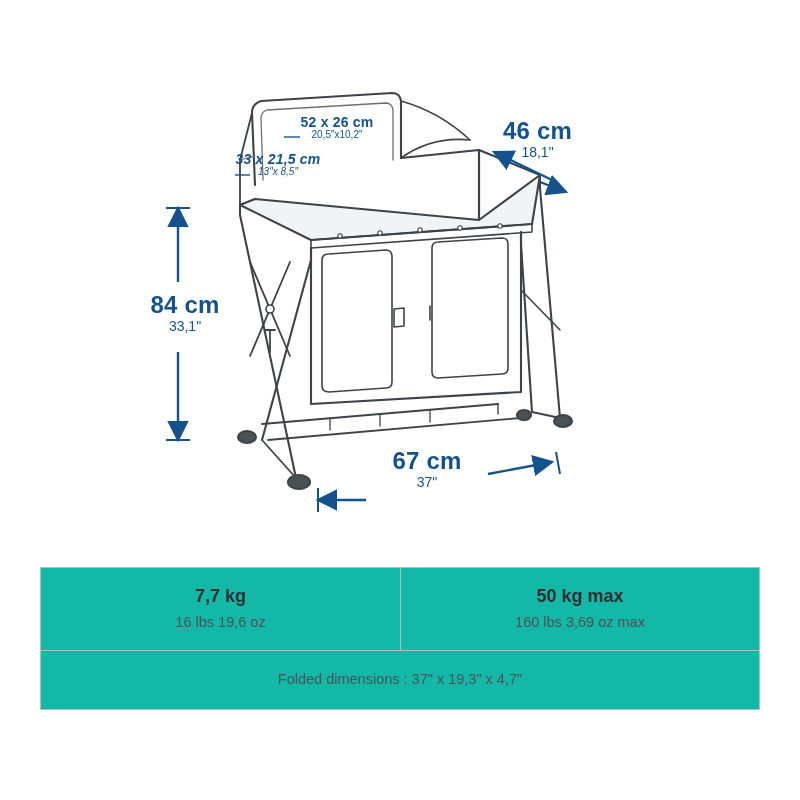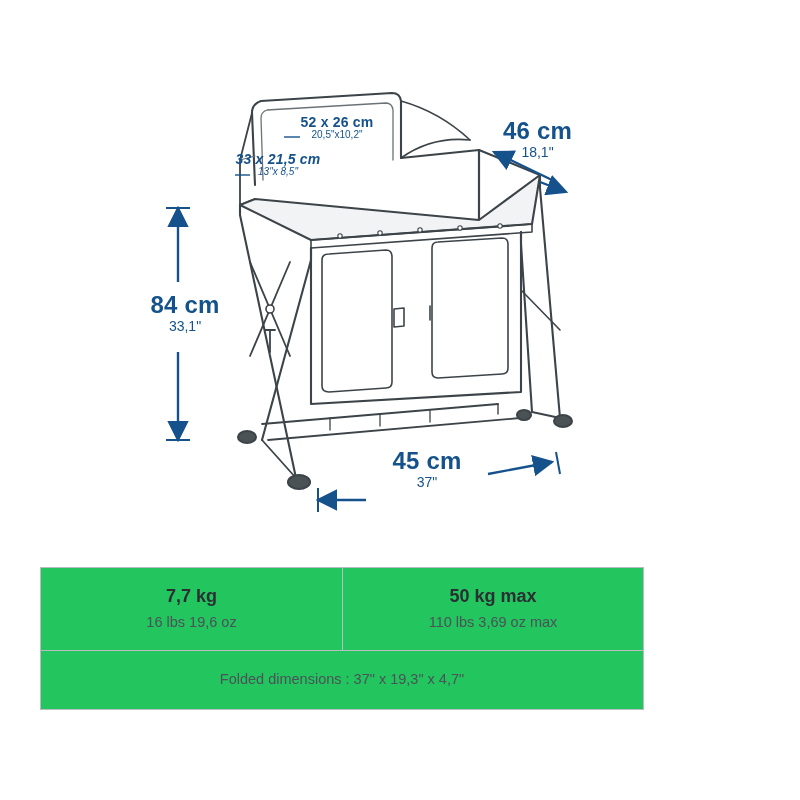--- a/index.html
+++ b/index.html
@@ -68,24 +68,24 @@
   #ann-width  { left: 372px; top: 448px; width: 110px; }
   #ann-depth  { left: 480px; top: 118px; width: 115px; }
   #ann-top    { left: 282px; top: 115px; width: 110px; }
   #ann-back   { left: 228px; top: 152px; width: 100px; }
 
   
   .spec-table {
     position: absolute;
     left: 40px;
     top: 567px;
-    width: 604px;
+    width: 720px;
     border: 1px solid #b9bdc2;
     box-sizing: border-box;
-    background: #22c55e;
+    background: #14b8a6;
   }
   .spec-row {
     display: flex;
     width: 100%;
   }
   .spec-row.top {
     border-bottom: 1px solid #b9bdc2;
   }
   .spec-cell {
     flex: 1 1 50%;
@@ -215,21 +215,21 @@
         <line x1="235" y1="175" x2="250" y2="175"></line>
       </g>
     </svg>
 
     <div class="ann" id="ann-height">
       <span class="big">84 cm</span>
       <span class="small">33,1"</span>
     </div>
 
     <div class="ann" id="ann-width">
-      <span class="big">45 cm</span>
+      <span class="big">67 cm</span>
       <span class="small">37"</span>
     </div>
 
     <div class="ann" id="ann-depth">
       <span class="big">46 cm</span>
       <span class="small">18,1"</span>
     </div>
 
     <div class="ann tiny" id="ann-top">
       <span class="big">52 x 26 cm</span>
@@ -243,21 +243,21 @@
   </div>
 
   <div class="spec-table">
     <div class="spec-row top">
       <div class="spec-cell">
         <span class="line1">7,7 kg</span>
         <span class="line2">16 lbs 19,6 oz</span>
       </div>
       <div class="spec-cell divider">
         <span class="line1">50 kg max</span>
-        <span class="line2">110 lbs 3,69 oz max</span>
+        <span class="line2">160 lbs 3,69 oz max</span>
       </div>
     </div>
     <div class="spec-row">
       <div class="spec-cell full">
         <span class="line2">Folded dimensions : 37" x 19,3" x 4,7"</span>
       </div>
     </div>
   </div>
 
 </div>

